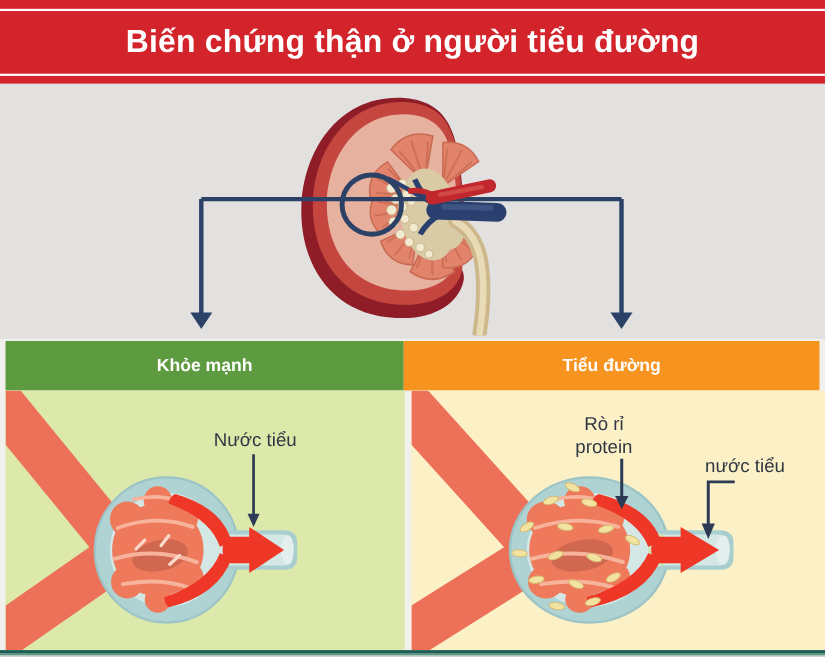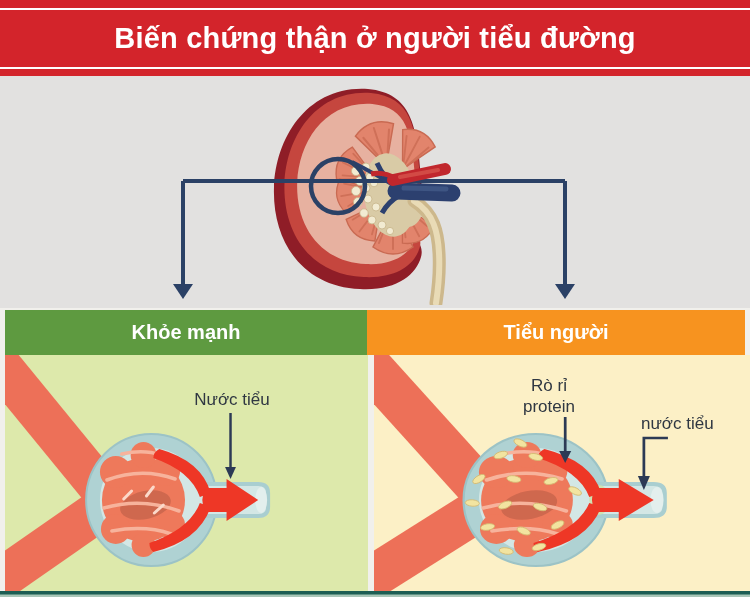--- a/index.html
+++ b/index.html
@@ -15,21 +15,21 @@
     border-top:2px solid #fff;border-bottom:2px solid #fff;
     display:flex;align-items:center;justify-content:center;
   }
   .banner-title{color:#fff;font-size:29px;font-weight:bold;letter-spacing:.2px;}
   
   .kidney-svg{position:absolute;top:85px;left:0;width:750px;height:220px;}
   
   .backdrop{position:absolute;top:308px;left:0;width:750px;height:289px;background:#f1f0ec;}
   
   .hdr{position:absolute;top:310px;height:45px;display:flex;align-items:center;justify-content:center;
-       color:#fff;font-size:20px;font-weight:600;}
+       color:#fff;font-size:16px;font-weight:600;}
   .hdr-healthy{left:5px;width:362px;background:#5e9a40;}
   .hdr-diabetes{left:367px;width:378px;background:#f7931f;}
   
   .panel{position:absolute;top:355px;height:236px;overflow:hidden;}
   .panel-healthy{left:5px;width:363px;background:#dde9ab;}
   .panel-diabetes{left:374px;width:401px;background:#fcf0c6;}
   .panel svg{position:absolute;top:0;left:0;width:100%;height:100%;}
   .lbl{position:absolute;font-size:17px;line-height:1.25;color:#2f3742;white-space:nowrap;}
   .lbl.center{text-align:center;transform:translateX(-50%);}
   
@@ -138,21 +138,21 @@
     </g>
     <g fill="#2b4166">
       <line x1="565" y1="96" x2="565" y2="200" stroke="#2b4166" stroke-width="4"></line>
       <polygon points="555,199 575,199 565,214"></polygon>
     </g>
   </svg>
 
   <div class="backdrop"></div>
 
   <div class="hdr hdr-healthy">Khỏe mạnh</div>
-  <div class="hdr hdr-diabetes">Tiểu người</div>
+  <div class="hdr hdr-diabetes">Tiểu đường</div>
 
   <section class="panel panel-healthy">
     <svg viewBox="0 0 367 236" preserveAspectRatio="none">
       <g stroke="#ed7058" stroke-width="42">
         <line x1="-20" y1="-8" x2="104" y2="142"></line>
         <line x1="-16" y1="232" x2="106" y2="148"></line>
       </g>
       <g>
         <circle cx="148" cy="145" r="66" fill="#afd2d3" stroke="#9cc3c6" stroke-width="2"></circle>
         <circle cx="148" cy="145" r="52" fill="#d3e7e5"></circle>

